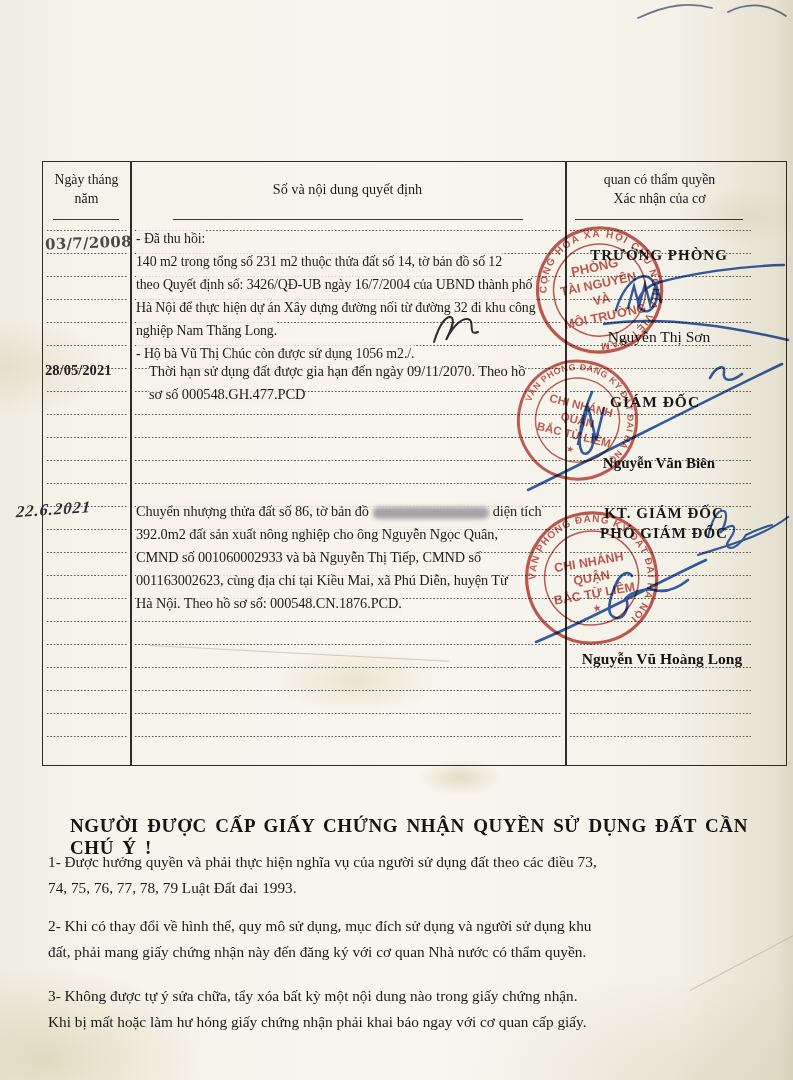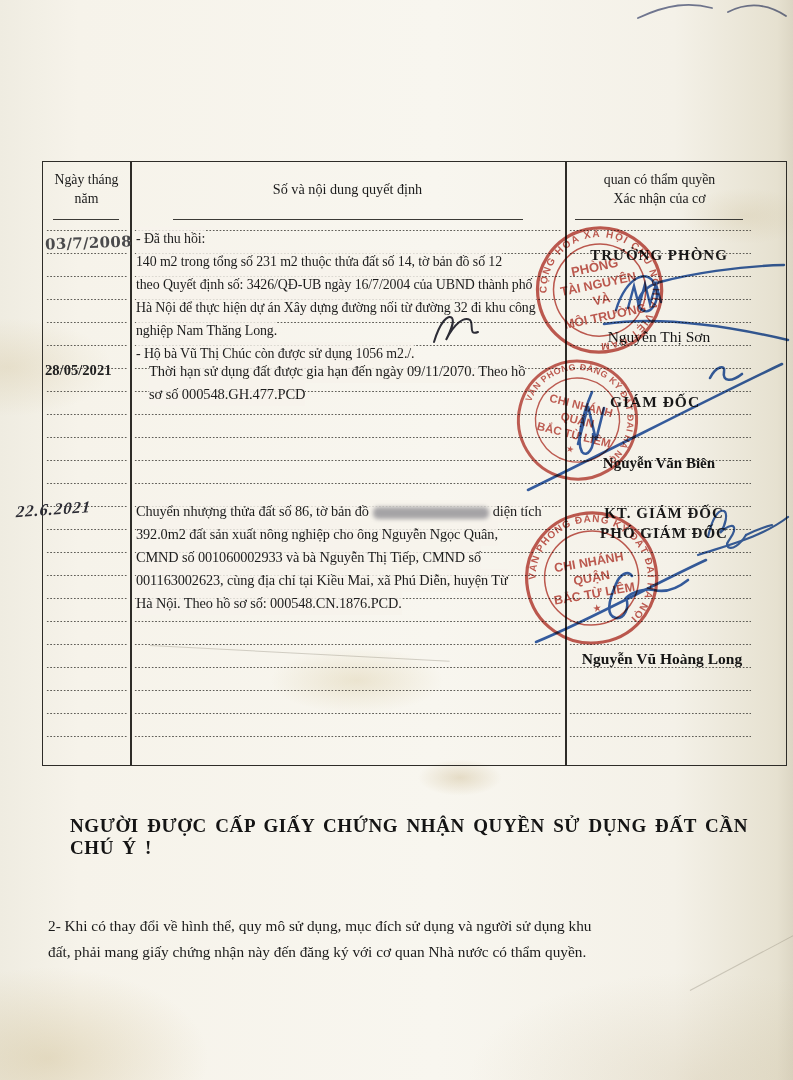--- a/index.html
+++ b/index.html
@@ -215,18 +215,26 @@
   <svg class="ink" style="left:688px;top:497px;" width="105" height="72" viewBox="0 0 105 72">
     <g fill="none" stroke="#2552a3" stroke-width="2.2" stroke-linecap="round" opacity=".9">
       <path d="M20,40 C24,22 30,12 36,14 C40,16 38,28 32,36 C40,28 48,26 46,34 C44,42 36,46 40,50 C44,53 52,48 58,38"></path>
       <path d="M10,58 C40,48 74,40 100,20"></path>
       <path d="M58,38 C66,34 76,30 84,28"></path>
     </g>
   </svg>
 
   <h2 class="footer-heading">NGƯỜI ĐƯỢC CẤP GIẤY CHỨNG NHẬN QUYỀN SỬ DỤNG ĐẤT CẦN CHÚ Ý !</h2>
 
+  <div class="note" style="top:849px;">
+    <div>1- Được hưởng quyền và phải thực hiện nghĩa vụ của người  sử dụng đất theo các điều 73,</div>
+    <div>74, 75, 76, 77, 78, 79 Luật Đất đai 1993.</div>
+  </div>
   <div class="note" style="top:913px;">
     <div>2- Khi có thay đổi về hình thể, quy mô sử dụng, mục đích sử dụng và người sử dụng khu</div>
     <div>đất, phải mang giấy chứng nhận này đến đăng ký với cơ quan Nhà nước có thẩm quyền.</div>
   </div>
+  <div class="note" style="top:983px;">
+    <div>3- Không được tự ý sửa chữa, tẩy xóa bất kỳ một nội dung nào trong giấy chứng nhận.</div>
+    <div>Khi bị mất hoặc làm hư hỏng giấy chứng nhận phải khai báo ngay với cơ quan cấp giấy.</div>
+  </div>
 
 </div>
 
 </body></html>

